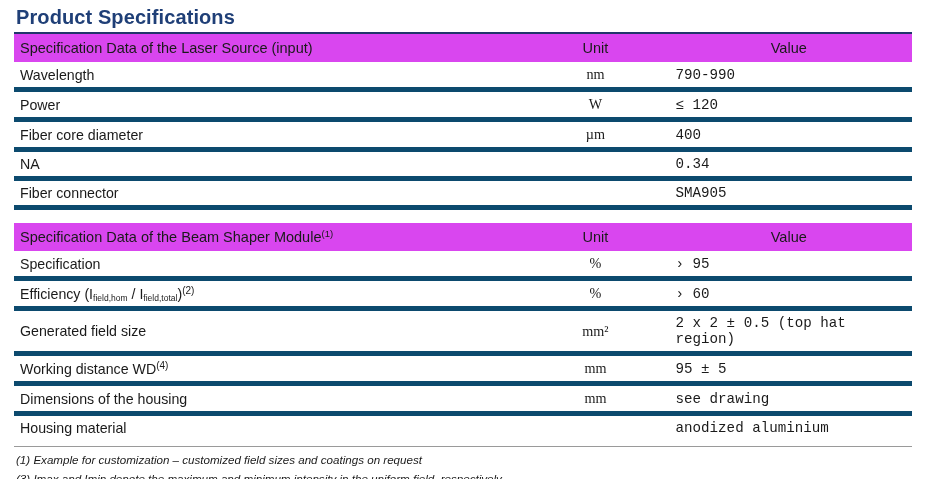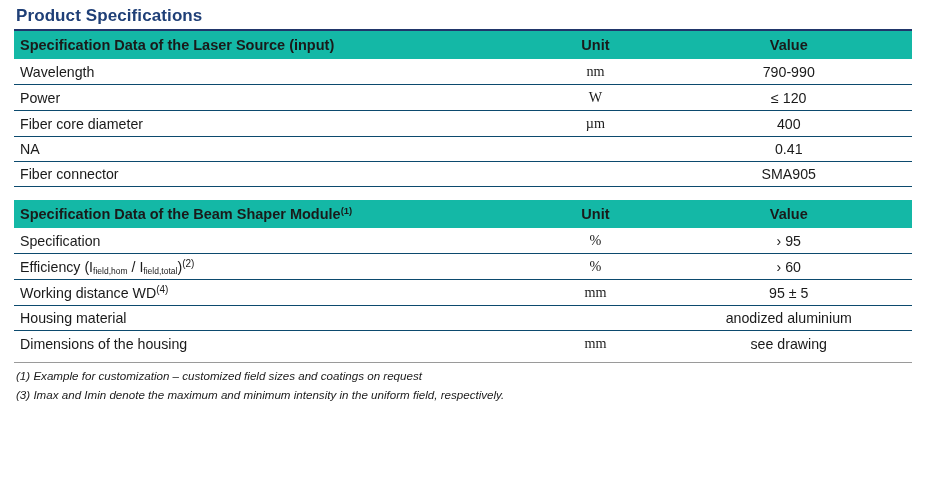--- a/index.html
+++ b/index.html
@@ -16,58 +16,58 @@
   }
   .page {
     width: 926px;
     height: 479px;
     position: relative;
     box-sizing: border-box;
     padding: 6px 14px 0 14px;
   }
   .doc-title {
     color: #1f3f77;
-    font-size: 17px;
+    font-size: 20px;
     font-weight: bold;
     letter-spacing: 0.1px;
     margin: 0 0 3px 2px;
   }
   .title-rule {
     border: 0;
     border-top: 2.2px solid #21366b;
     margin: 0 0 0 0;
   }
   table.spec {
     width: 100%;
     border-collapse: collapse;
     table-layout: fixed;
   }
   col.c-name { width: 56.5%; }
   col.c-unit { width: 16.5%; }
   col.c-value { width: 27%; }
 
   tr.header-row td {
-    background: #14b8a6;
-    font-weight: bold;
+    background: #d946ef;
+    font-weight: normal;
     font-size: 14.5px;
     padding: 6px 6px 6px 6px;
     vertical-align: middle;
   }
   tr.header-row td.unit,
   tr.header-row td.value { text-align: center; }
   tr.header-row td.value { text-align: center; padding-right: 10px; }
 
   tr.data-row td {
     font-size: 14.2px;
     padding: 4px 6px 4px 6px;
     vertical-align: middle;
-    border-bottom: 1px solid #0c4a6e;
+    border-bottom: 5px solid #0c4a6e;
   }
   tr.data-row td.unit { text-align: center; font-family: Liberation Serif, serif; }
-  tr.data-row td.value { text-align: center; padding-right: 10px; }
+  tr.data-row td.value { text-align: left; padding-right: 10px; font-family: Liberation Mono, monospace; }
   tr.data-row:last-child td { border-bottom: none; }
 
   .spacer-row td {
     height: 13px;
     border: none !important;
     padding: 0 !important;
   }
 
   sub {
     font-size: 8.5px;
@@ -136,21 +136,21 @@
         <td class="value">≤ 120</td>
       </tr>
       <tr class="data-row">
         <td class="name">Fiber core diameter</td>
         <td class="unit">µm</td>
         <td class="value">400</td>
       </tr>
       <tr class="data-row">
         <td class="name">NA</td>
         <td class="unit"></td>
-        <td class="value">0.41</td>
+        <td class="value">0.34</td>
       </tr>
       <tr class="data-row">
         <td class="name">Fiber connector</td>
         <td class="unit"></td>
         <td class="value">SMA905</td>
       </tr>
       <tr class="spacer-row">
           <td colspan="3"></td>
         </tr>
     </tbody>
@@ -172,34 +172,39 @@
         <td class="name">Specification</td>
         <td class="unit">%</td>
         <td class="value">› 95</td>
       </tr>
       <tr class="data-row">
         <td class="name"><span>Efficiency  (I</span><sub>field,hom</sub><span> / I</span><sub>field,total</sub><span>)</span><span class="fnref">(2)</span></td>
         <td class="unit">%</td>
         <td class="value">› 60</td>
       </tr>
       <tr class="data-row">
+        <td class="name">Generated field size</td>
+        <td class="unit">mm²</td>
+        <td class="value">2 x 2 ± 0.5 (top hat region)</td>
+      </tr>
+      <tr class="data-row">
         <td class="name"><span>Working distance WD</span><span class="fnref">(4)</span></td>
         <td class="unit">mm</td>
         <td class="value">95 ± 5</td>
       </tr>
       <tr class="data-row">
+        <td class="name">Dimensions of the housing</td>
+        <td class="unit">mm</td>
+        <td class="value">see drawing</td>
+      </tr>
+      <tr class="data-row">
         <td class="name">Housing material</td>
         <td class="unit"></td>
         <td class="value">anodized aluminium</td>
       </tr>
-      <tr class="data-row">
-        <td class="name">Dimensions of the housing</td>
-        <td class="unit">mm</td>
-        <td class="value">see drawing</td>
-      </tr>
     </tbody>
   </table>
 
   <div class="notes">
     <div class="note">(1) Example for customization – customized field sizes and coatings on request</div>
     <div class="note">(3) Imax and Imin denote the maximum and minimum intensity in the uniform field, respectively.</div>
 
   </div>
 
 </div>

